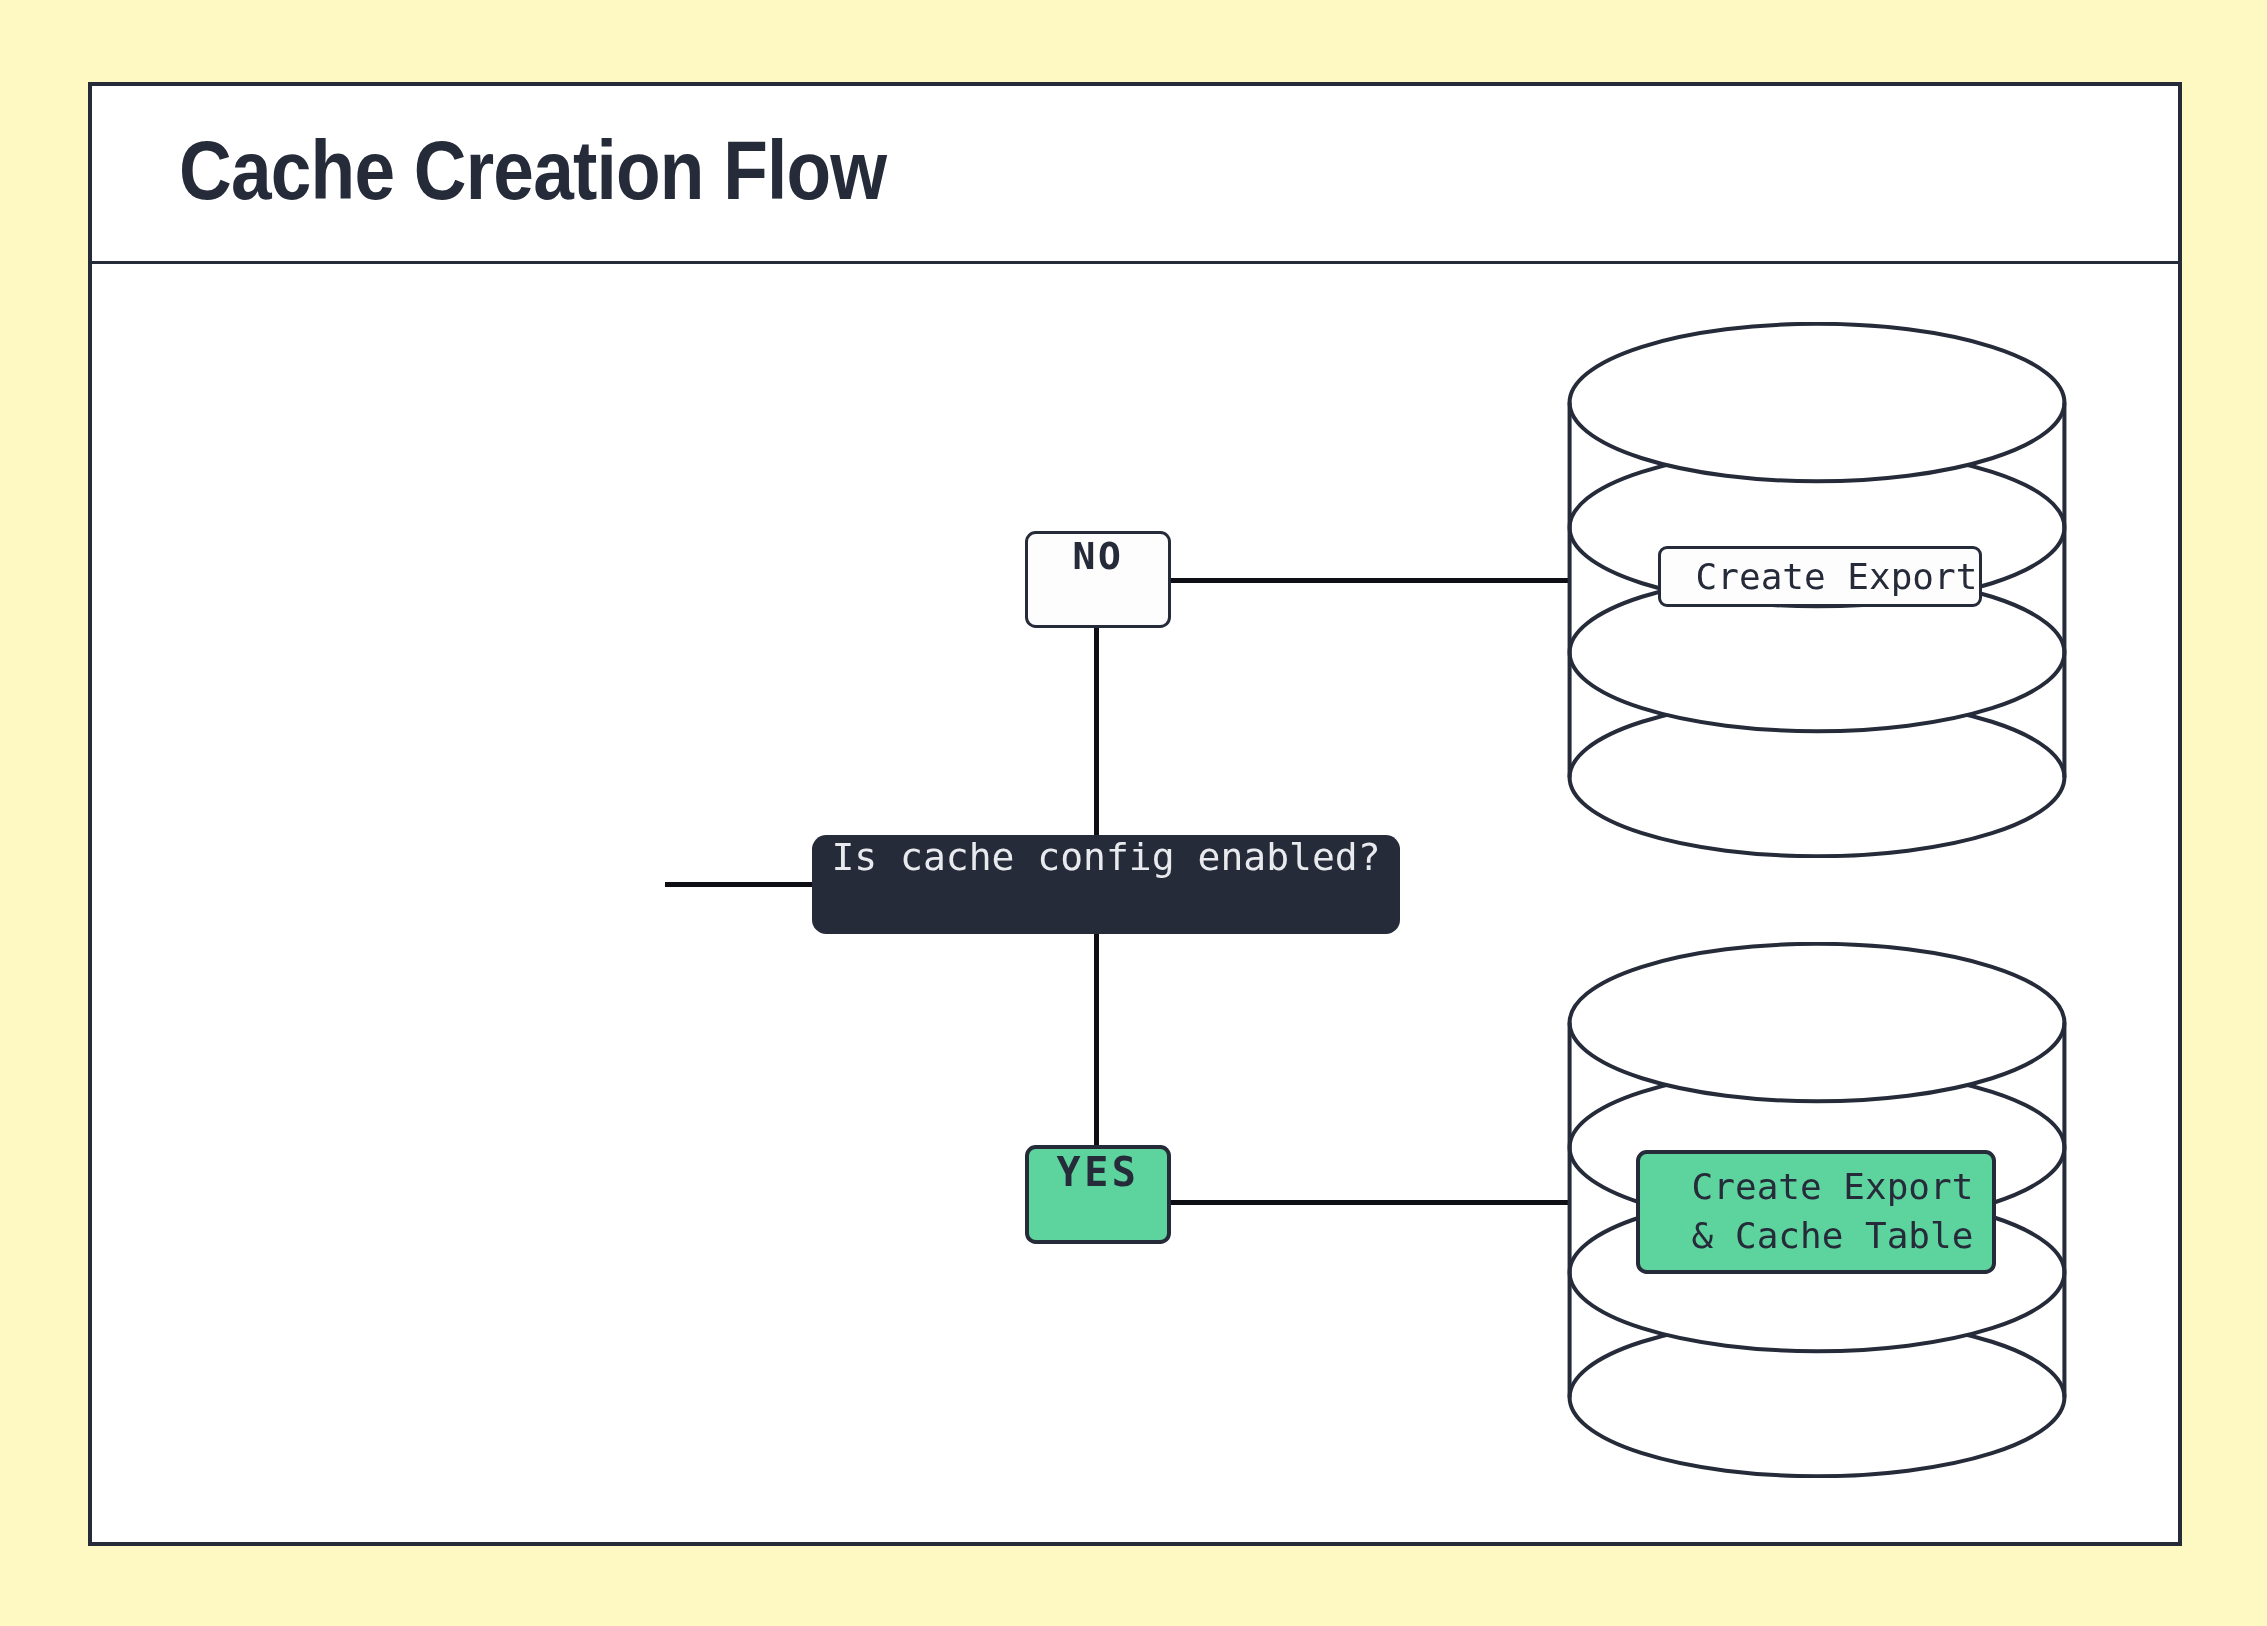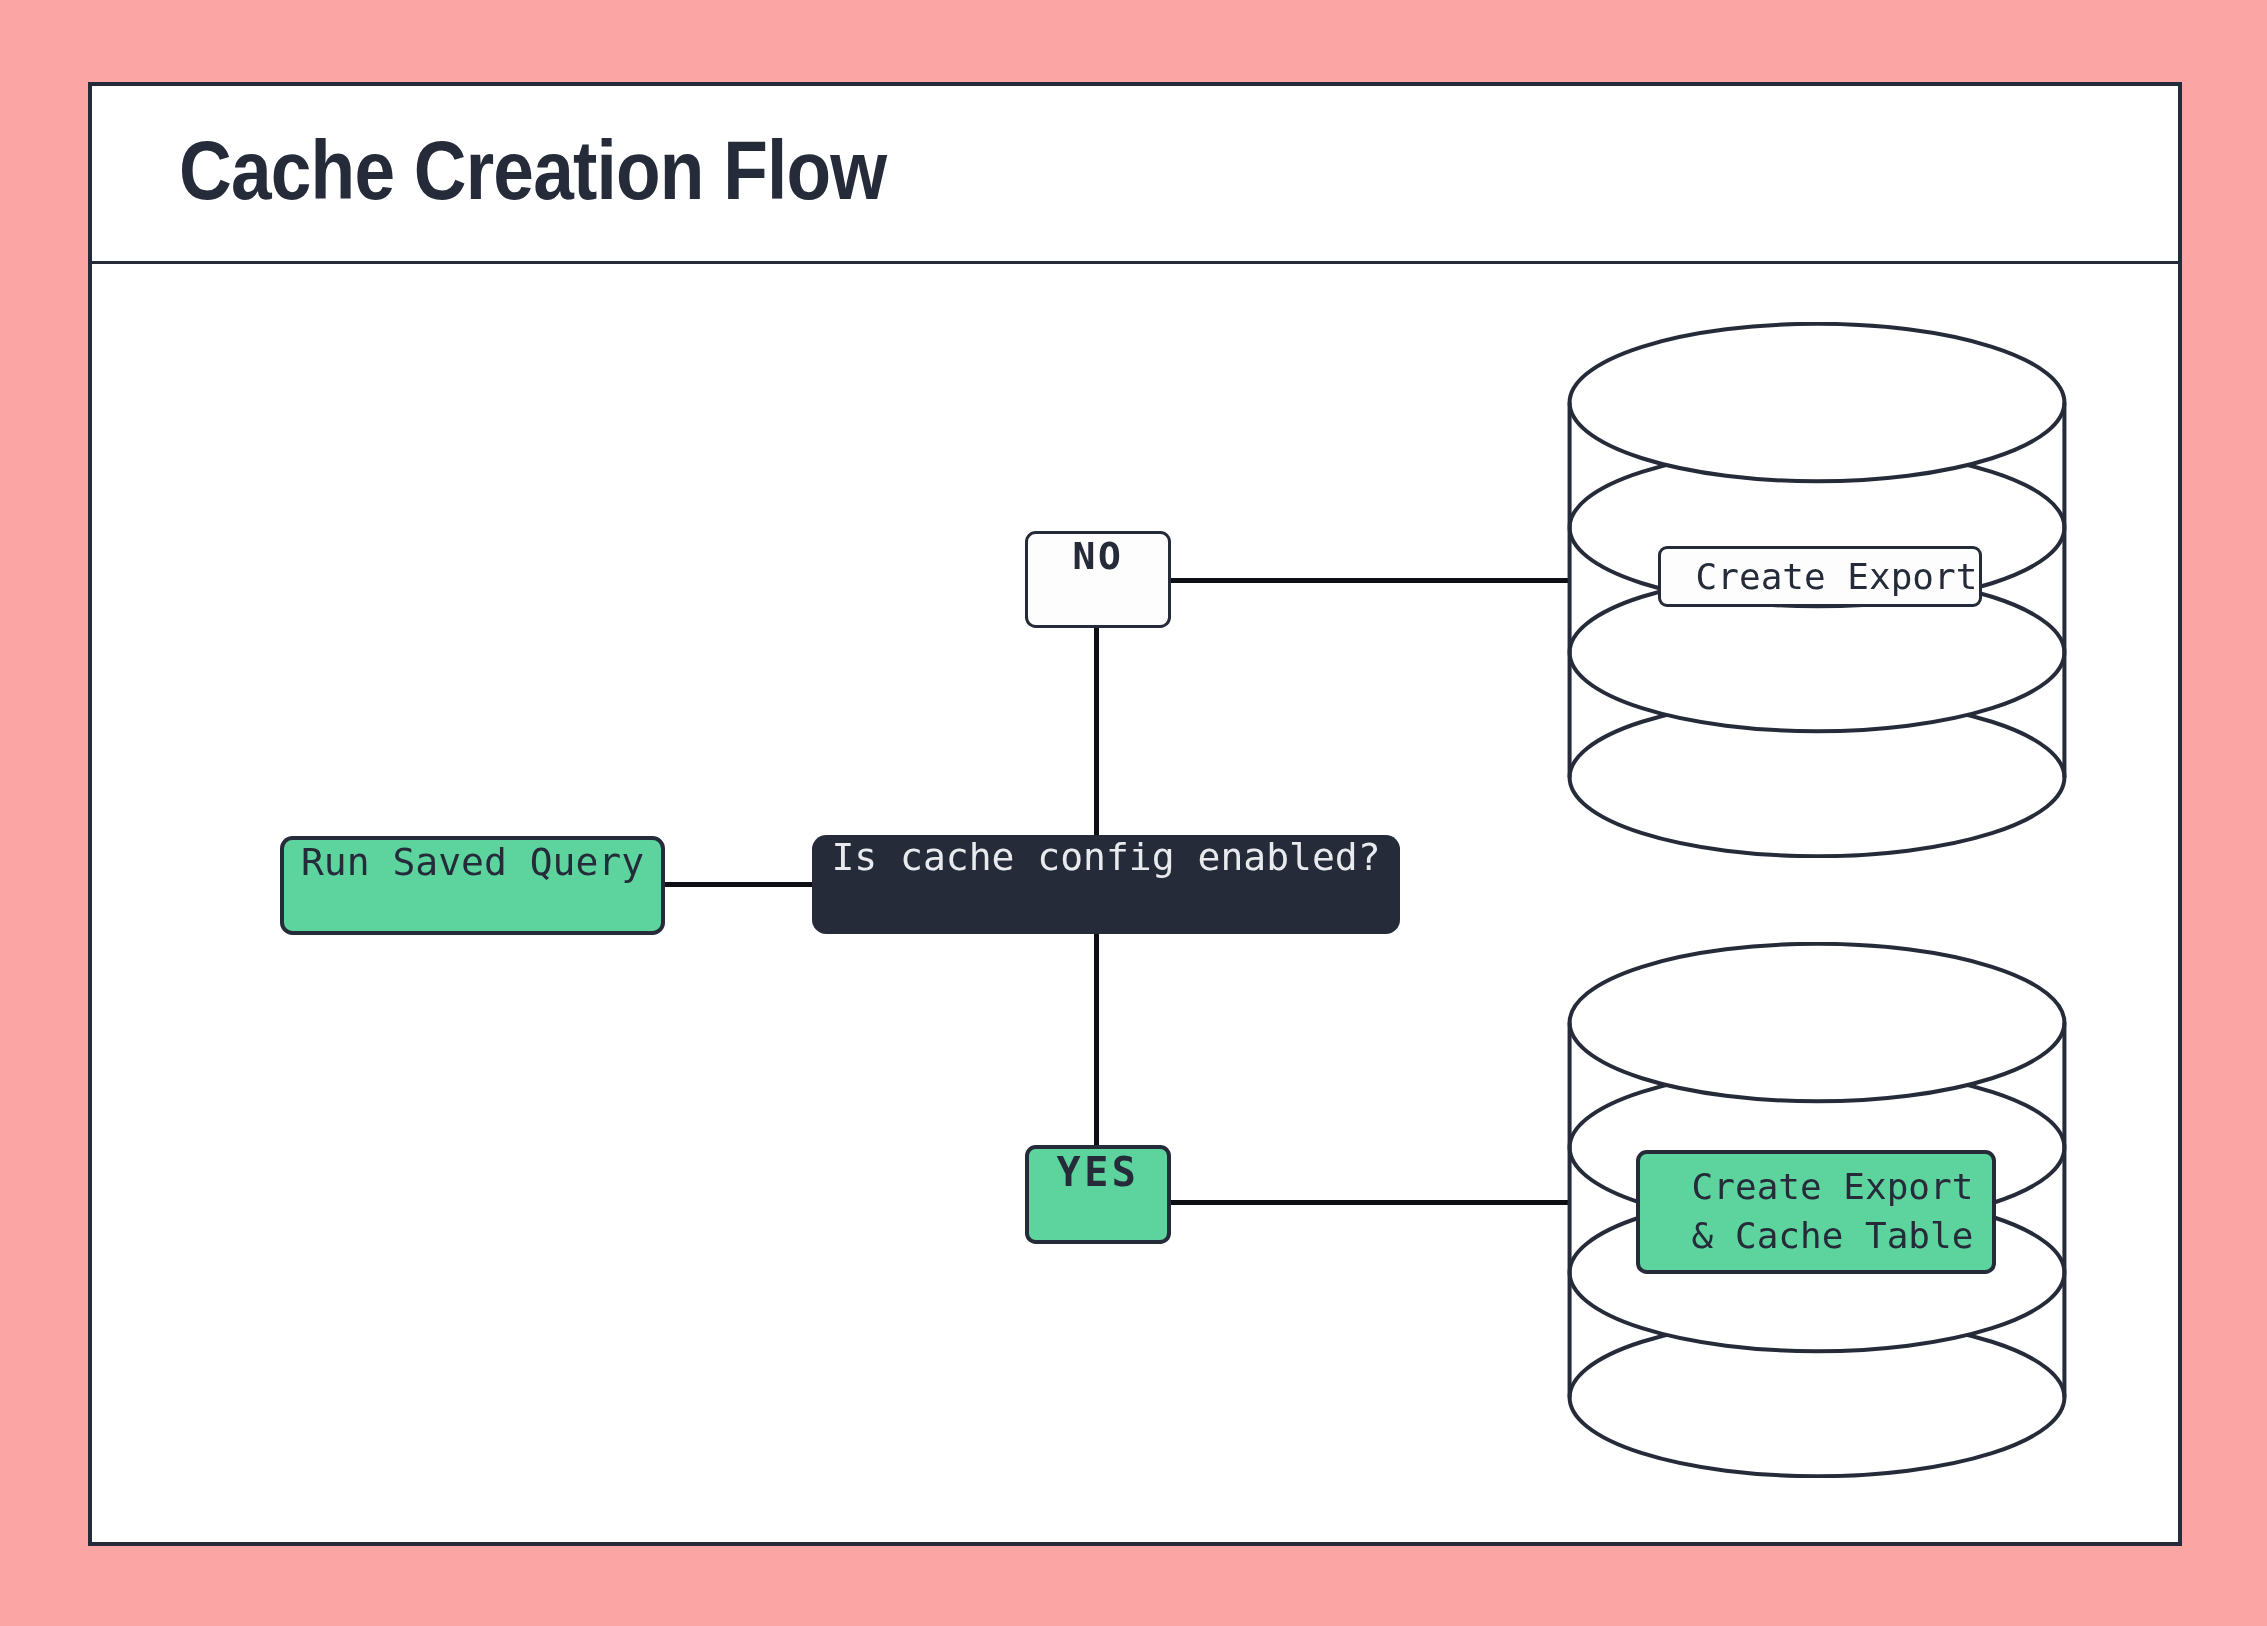--- a/index.html
+++ b/index.html
@@ -7,21 +7,21 @@
     padding: 0;
     background: #ffffff;
     width: 2268px;
     height: 1626px;
     font-family: "Liberation Sans", sans-serif;
   }
   .stage {
     position: relative;
     width: 2268px;
     height: 1626px;
-    background: #fca5a5;
+    background: #fef9c3;
     overflow: hidden;
   }
   
   .frame {
     position: absolute;
     left: 88px; top: 82px;
     width: 2094px; height: 1464px;
     border: 4.5px solid #262b3a;
     background: #ffffff;
     box-sizing: border-box;
@@ -179,23 +179,20 @@
         <ellipse cx="279" cy="509" rx="276.5" ry="88"></ellipse>
         <ellipse cx="279" cy="369.3" rx="276.5" ry="88"></ellipse>
         <ellipse cx="279" cy="229.7" rx="276.5" ry="88"></ellipse>
         <ellipse cx="279" cy="90" rx="276.5" ry="88"></ellipse>
         <line x1="2.5" y1="90" x2="2.5" y2="509"></line>
         <line x1="555.5" y1="90" x2="555.5" y2="509"></line>
       </g>
     </svg>
   </div>
 
-  <div class="node node-start">
-    <span>Run Saved Query</span>
-  </div>
 
   <div class="node node-decision">
     <span>Is cache config enabled?</span>
   </div>
 
   <div class="node node-no">
     <span>NO</span>
   </div>
 
   <div class="node node-yes">

